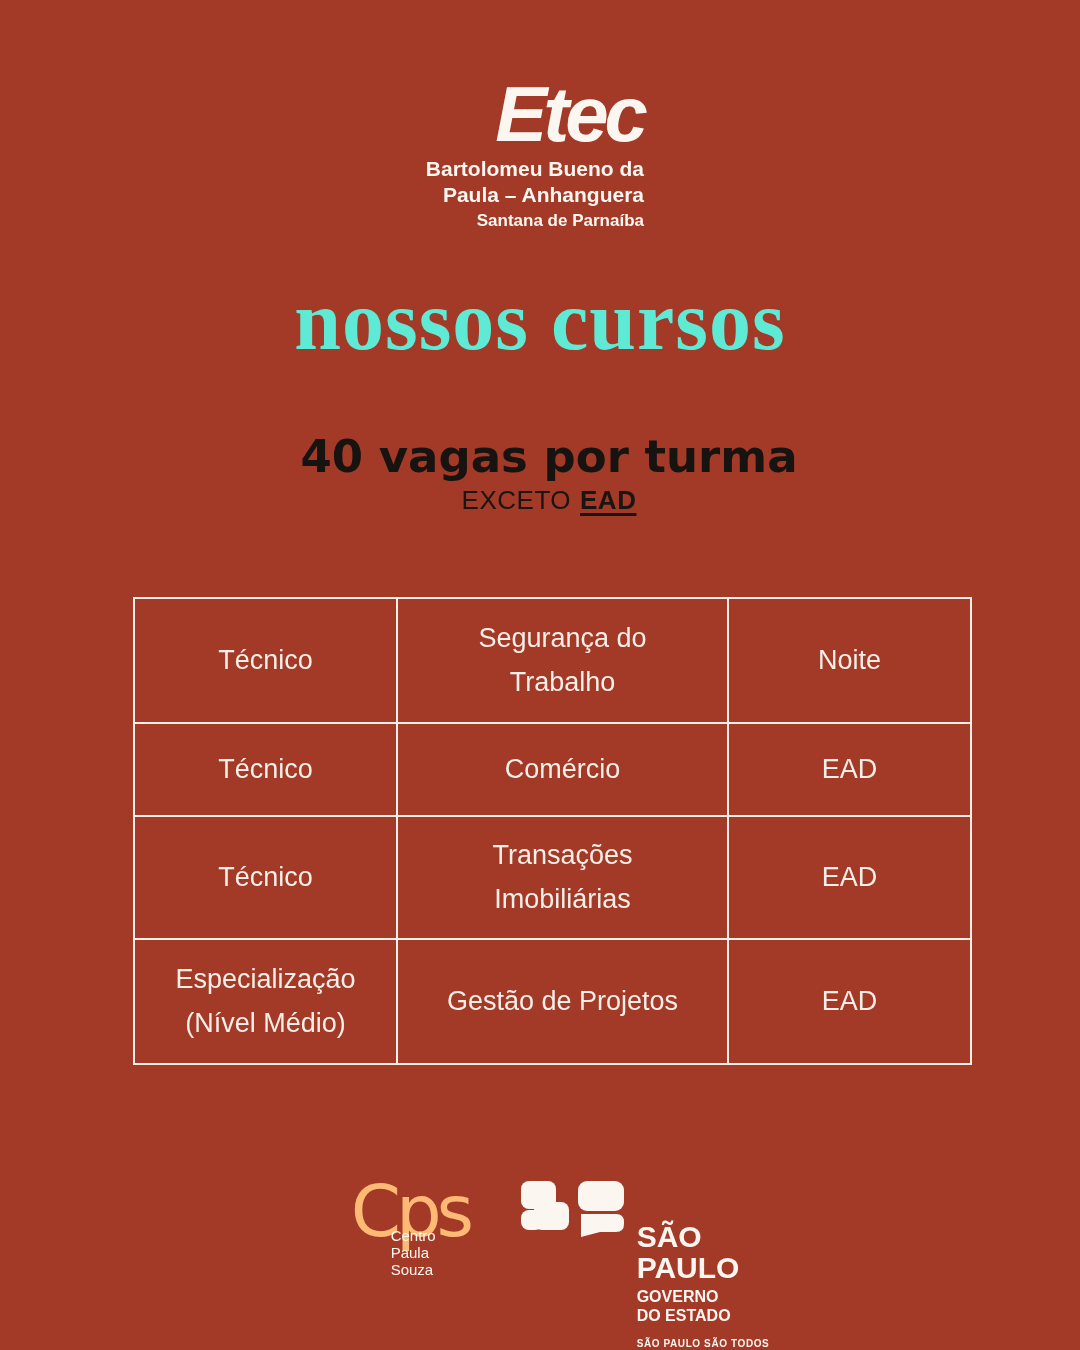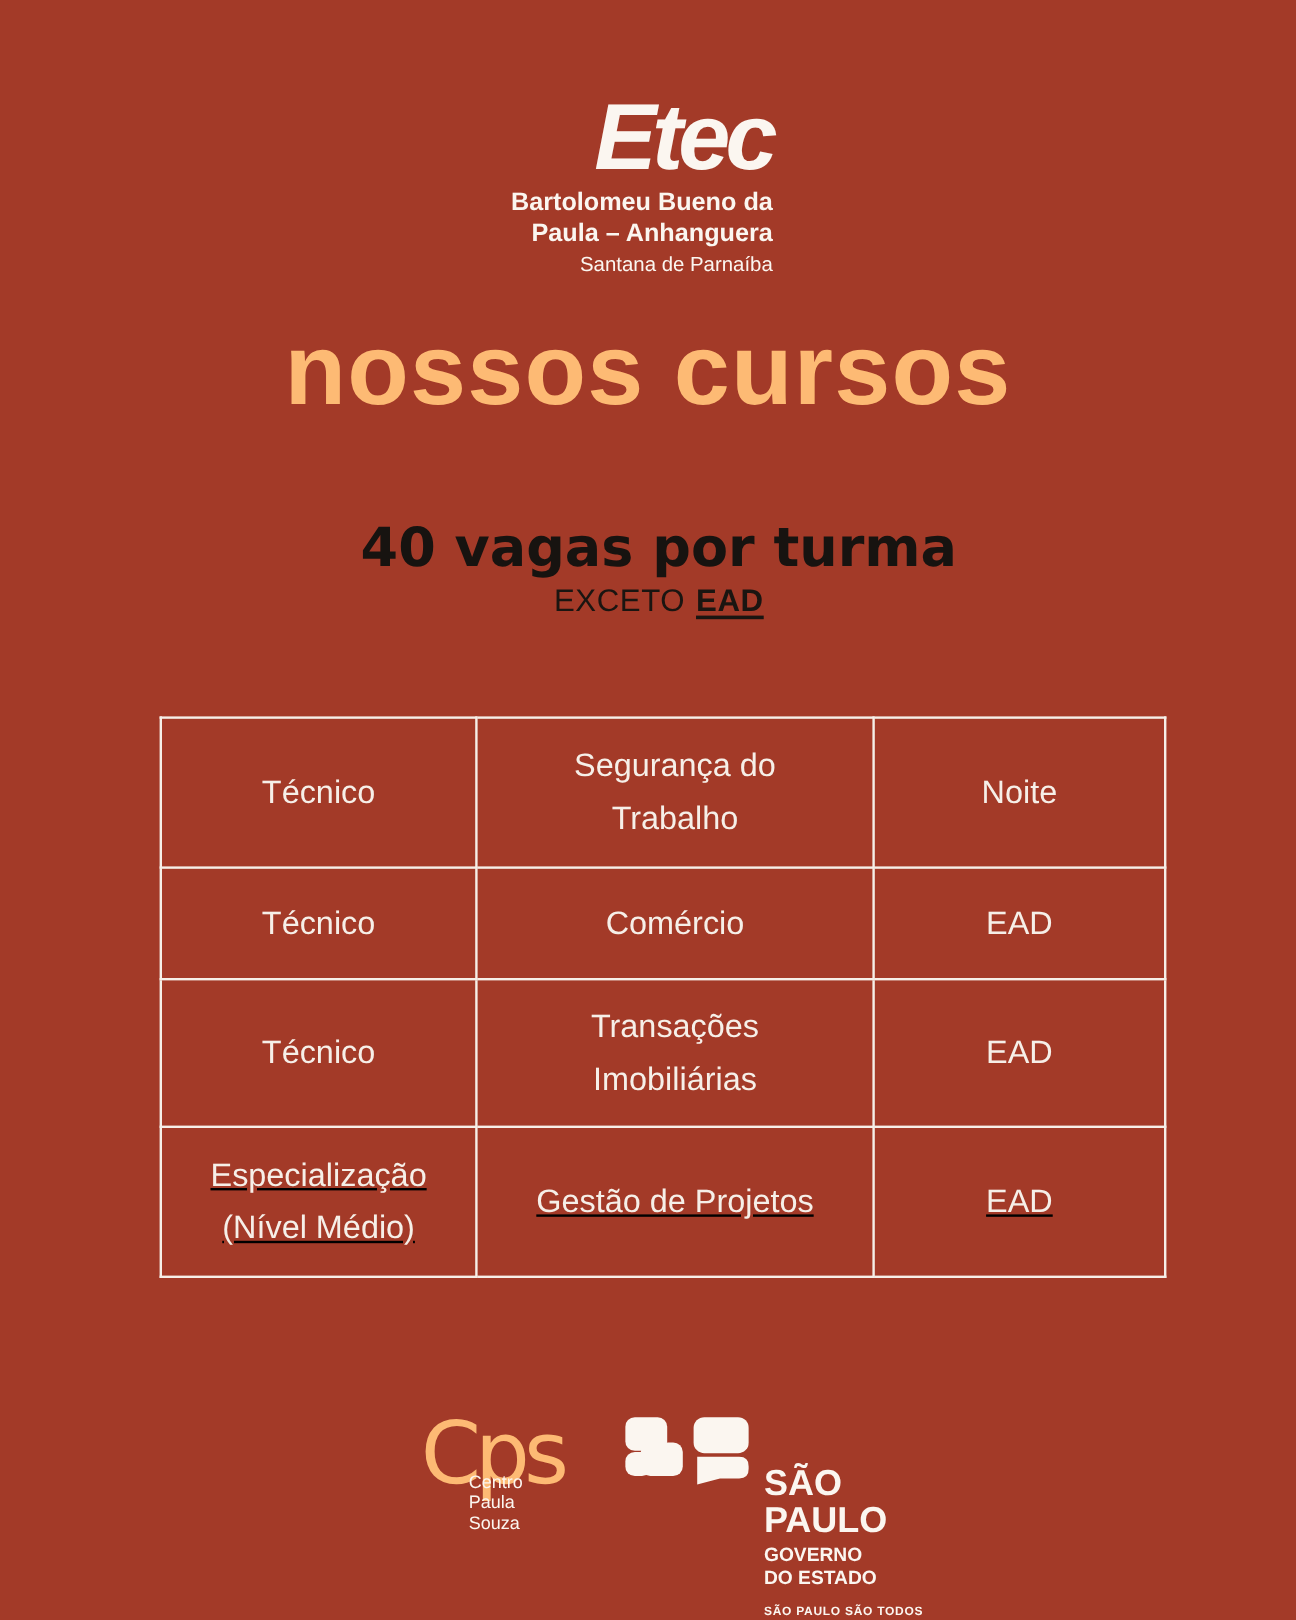--- a/index.html
+++ b/index.html
@@ -20,30 +20,30 @@
     font-size:78px; font-weight:bold; letter-spacing:-4px;
     line-height:0.84; display:block;font-style:italic;
   }
   .etec-school {
     margin-top:10px;
     font-size:21px; font-weight:bold; line-height:1.0;
   }
   .etec-school .line { display:block; margin-top:5px; }
   .etec-city {
     display:block; margin-top:6px;
-    font-size:17px; font-weight:normal;
+    font-size:17px; font-weight:bold;
   }
 
   
   .poster-title {
-    position:absolute; top:266px; left:0; width:100%;
+    position:absolute; top:279px; left:0; width:100%;
     text-align:center;
-    font-family:Liberation Sans, sans-serif;
+    font-family:Liberation Serif, serif;
     font-size:84px; font-weight:800; letter-spacing:1px;
-    color:#fdba74; line-height:1.0;
+    color:#5eead4; line-height:1.0;
   }
 
   
   .vacancy { position:absolute; top:432px; left:0; width:100%; text-align:center; transform:translateX(9px); }
   .vacancy-headline {
     font-family:"DejaVu Sans", sans-serif;
     font-size:45px; font-weight:bold; color:#171310; letter-spacing:0px;
     display:block; line-height:1.1;
   }
   .vacancy-exception {
@@ -67,21 +67,21 @@
   table.courses td {
     border:2px solid #F6EFE8;
     color:#F6EFE8; font-size:27px; line-height:1.6;
     text-align:center; vertical-align:middle;
     padding:10px 28px;
   }
   col.c-level  { width:263px; }
   col.c-course { width:331px; }
   col.c-shift  { width:243px; }
   tr.r0 { height:125px; } tr.r1 { height:93px; }
-  tr.r2 { height:123px; } tr.r3 { height:125px;text-decoration:underline; }
+  tr.r2 { height:123px; } tr.r3 { height:125px; }
 
   
   .footer {
     position:absolute; top:1178px; left:0; width:100%;
     display:flex; justify-content:center; align-items:flex-start;
     gap:50px; padding-left:40px; color:#FBF6F0;
   }
   .cps-logo { position:relative; width:120px; height:100px; }
   .cps-letters {
     font-family:"DejaVu Sans", sans-serif;

